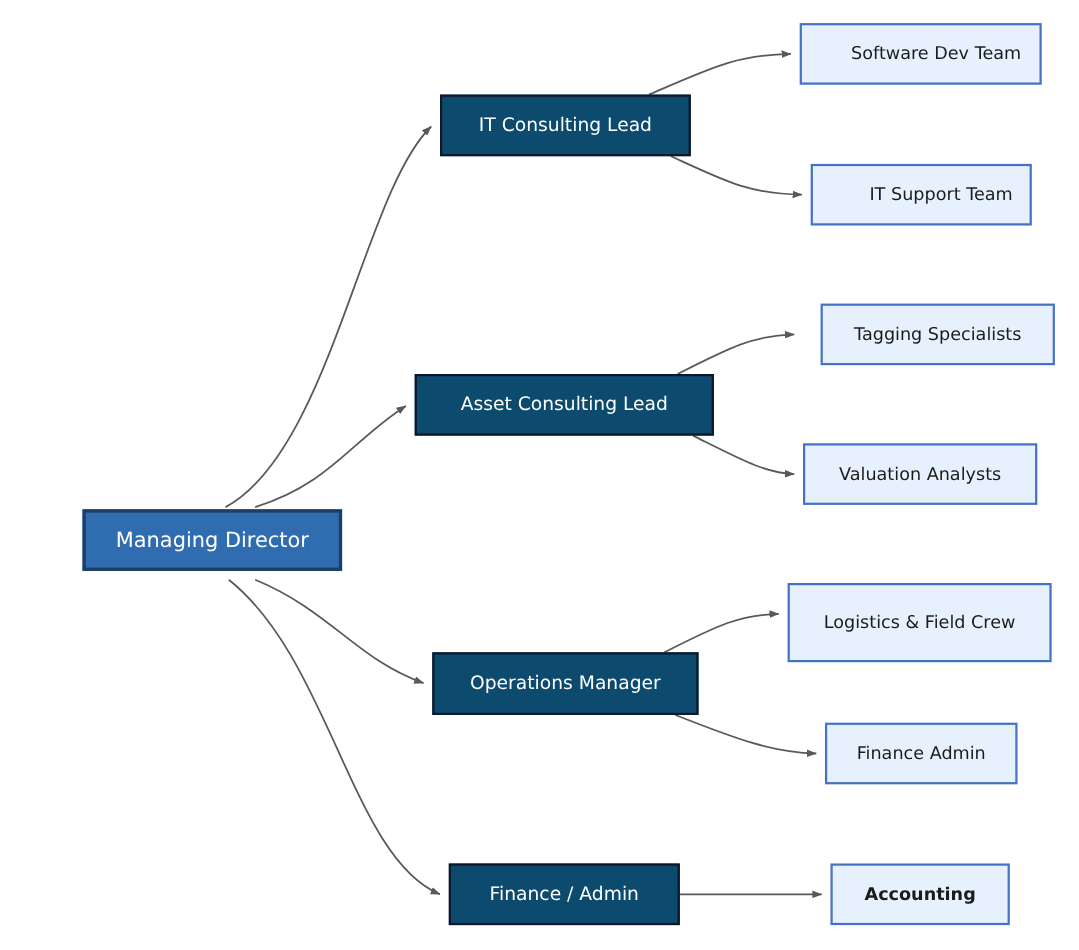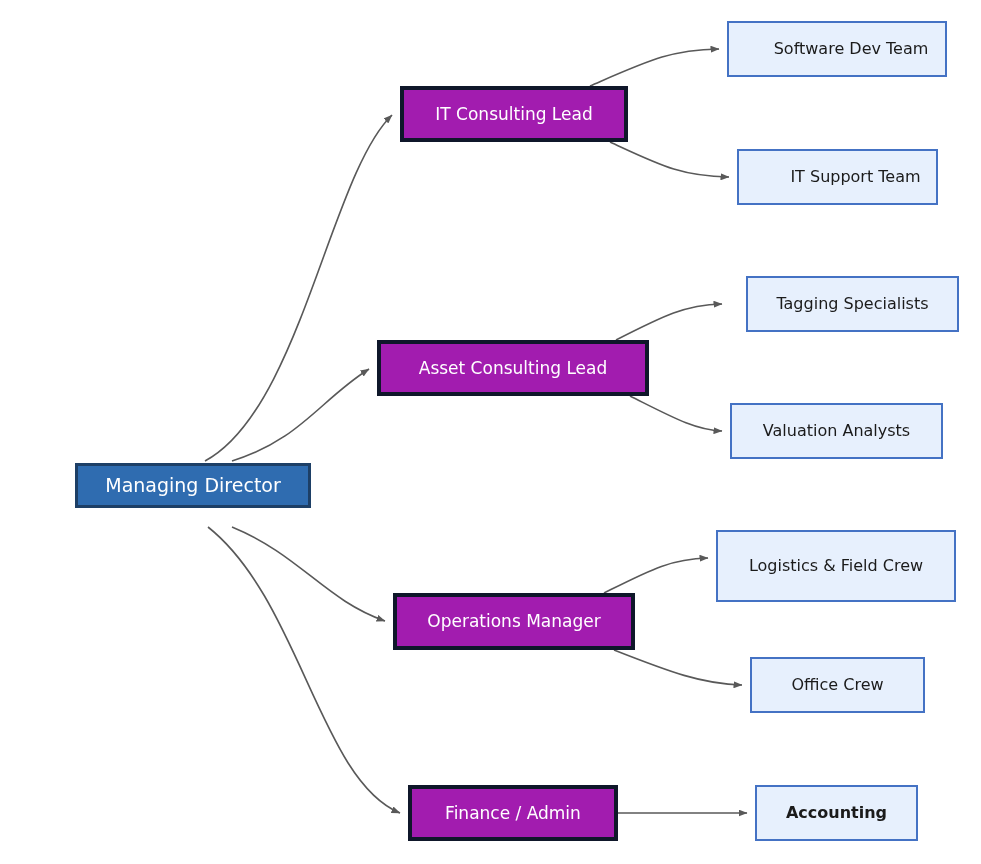--- a/index.html
+++ b/index.html
@@ -42,22 +42,22 @@
   }
   
   .level-root {
     background: #2f6cb0;
     border: 3px solid #1d3f66;
     color: #ffffff;
     font-size: 19px;
   }
   
   .level-mid {
-    background: #a21caf;
-    border: 4px solid #0f172a;
+    background: #0c4a6e;
+    border: 2px solid #0f172a;
     color: #ffffff;
     font-size: 17px;
   }
   
   .level-leaf {
     background: #e7f0fd;
     border: 2px solid #4472c4;
     color: #1b1b1b;
     font-size: 16px;
   }
@@ -82,21 +82,21 @@
         <path d="M 610 142 C 660 165 680 176 729 177" fill="none" stroke="#595959" stroke-width="1.6" marker-end="url(#arrowhead)"></path>
         <path d="M 616 340 C 665 315 685 305 722 304" fill="none" stroke="#595959" stroke-width="1.6" marker-end="url(#arrowhead)"></path>
         <path d="M 630 396 C 672 417 695 430 722 431" fill="none" stroke="#595959" stroke-width="1.6" marker-end="url(#arrowhead)"></path>
         <path d="M 604 593 C 650 570 670 559 708 558" fill="none" stroke="#595959" stroke-width="1.6" marker-end="url(#arrowhead)"></path>
         <path d="M 614 650 C 670 672 702 684 742 685" fill="none" stroke="#595959" stroke-width="1.6" marker-end="url(#arrowhead)"></path>
         <path d="M 618 813 L 747 813" fill="none" stroke="#595959" stroke-width="1.6" marker-end="url(#arrowhead)"></path>
       </g>
   </svg>
 
   <div id="node-group">
-      <div class="node level-root" style="left: 75px; top: 463px; width: 236px; height: 45px;">
+      <div class="node level-root" style="left: 75px; top: 463px; width: 236px; height: 56px;">
         <span class="node-label">Managing Director</span>
       </div>
       <div class="node level-mid" style="left: 400px; top: 86px; width: 228px; height: 56px;">
         <span class="node-label">IT Consulting Lead</span>
       </div>
       <div class="node level-leaf" style="left: 727px; top: 21px; width: 220px; height: 56px; padding-left: 28px;">
         <span class="node-label">Software Dev Team</span>
       </div>
       <div class="node level-leaf" style="left: 737px; top: 149px; width: 201px; height: 56px; padding-left: 36px;">
         <span class="node-label">IT Support Team</span>
@@ -110,21 +110,21 @@
       <div class="node level-leaf" style="left: 730px; top: 403px; width: 213px; height: 56px;">
         <span class="node-label">Valuation Analysts</span>
       </div>
       <div class="node level-mid" style="left: 393px; top: 593px; width: 242px; height: 57px;">
         <span class="node-label">Operations Manager</span>
       </div>
       <div class="node level-leaf" style="left: 716px; top: 530px; width: 240px; height: 72px;">
         <span class="node-label">Logistics &amp; Field Crew</span>
       </div>
       <div class="node level-leaf" style="left: 750px; top: 657px; width: 175px; height: 56px;">
-        <span class="node-label">Office Crew</span>
+        <span class="node-label">Finance Admin</span>
       </div>
       <div class="node level-mid" style="left: 408px; top: 785px; width: 210px; height: 56px;">
         <span class="node-label">Finance / Admin</span>
       </div>
       <div class="node level-leaf" style="left: 755px; top: 785px; width: 163px; height: 56px; font-weight: bold;">
         <span class="node-label">Accounting</span>
       </div>
     </div>
 
 </div>

